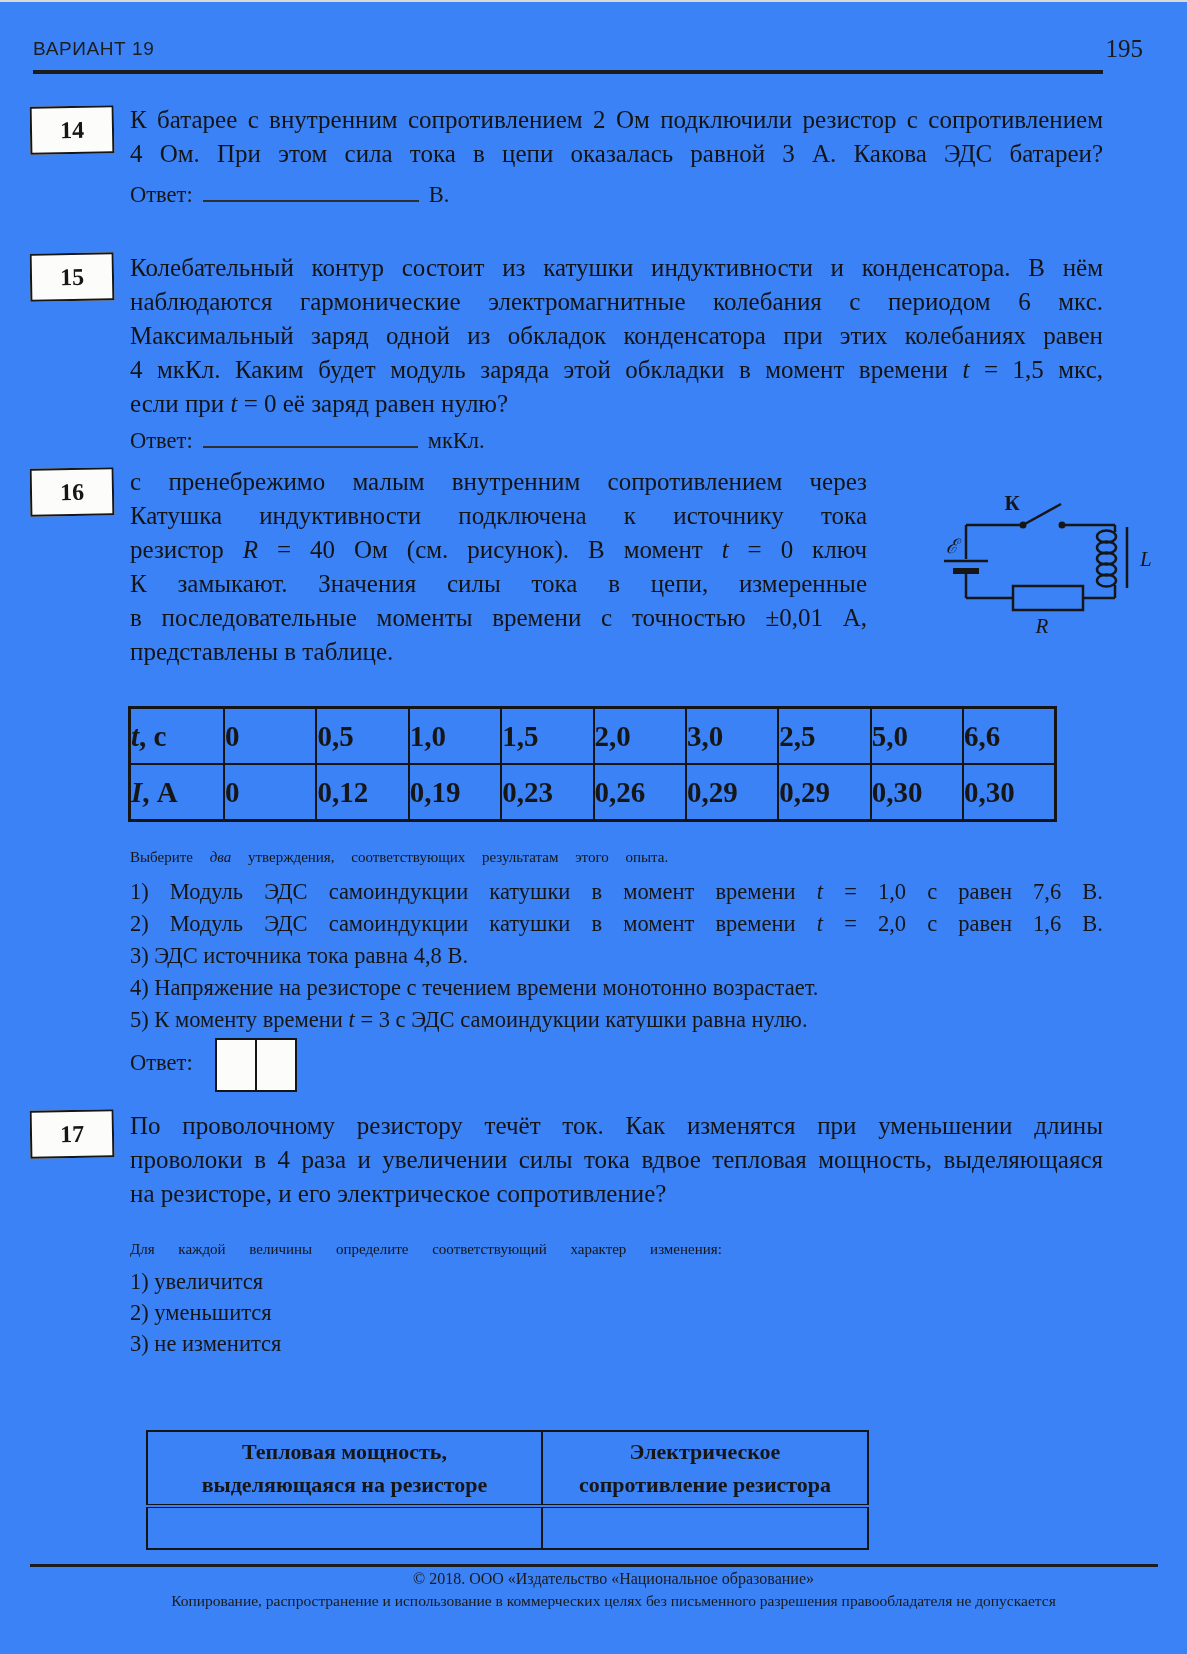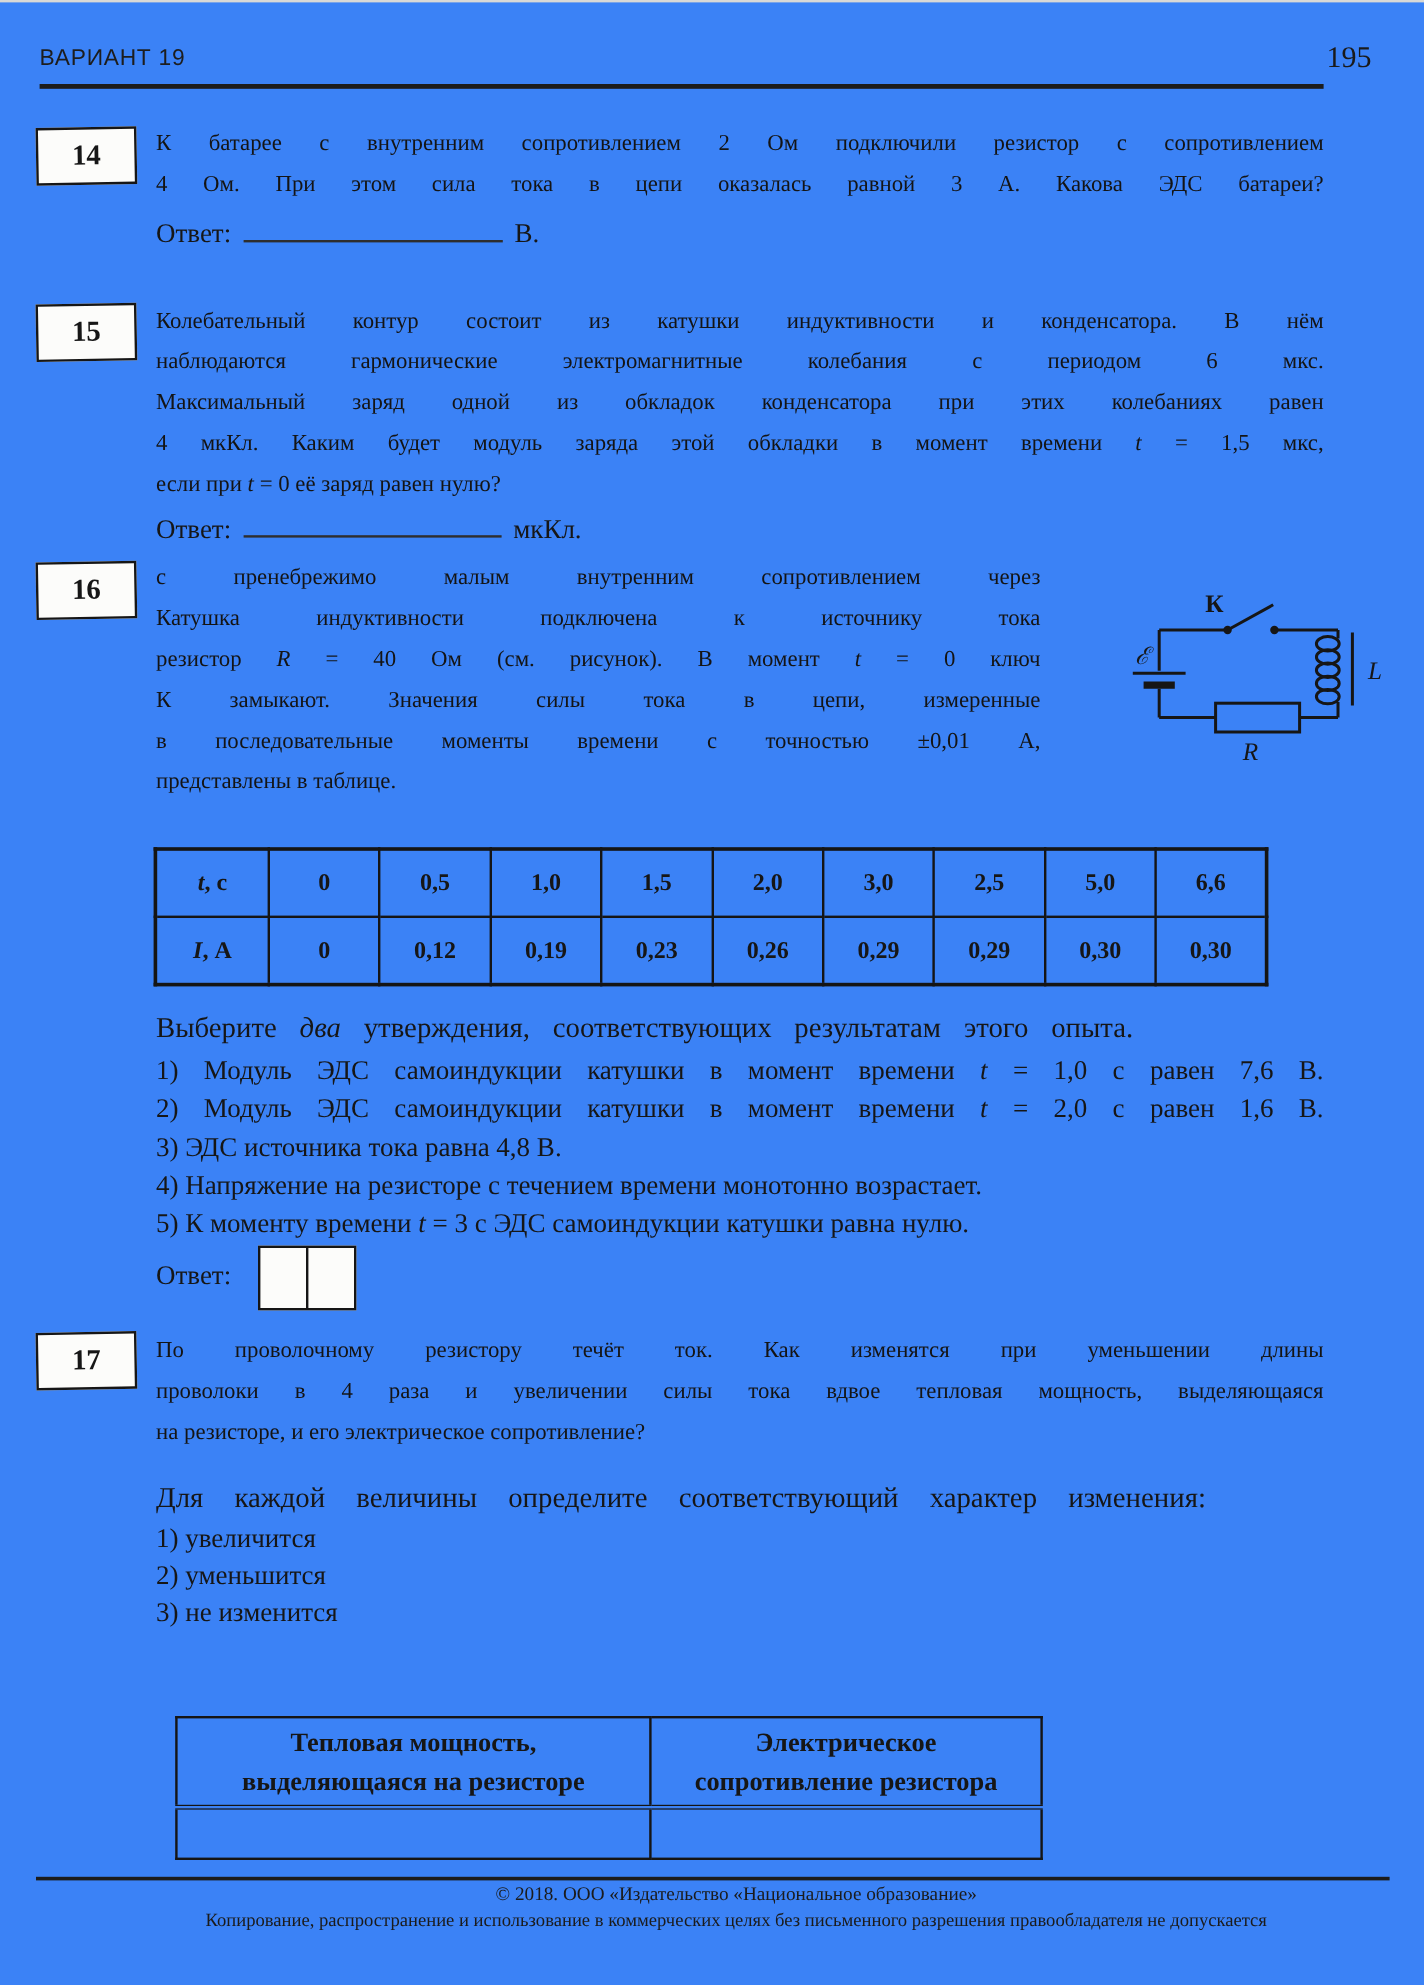--- a/index.html
+++ b/index.html
@@ -17,33 +17,33 @@
   .rule{background:#1c1c1c;}
   .hdr-rule{left:33px;top:68px;width:1070px;height:3.5px;}
   .ftr-rule{left:30px;top:1562px;width:1128px;height:3px;}
   
   .qbox{
     position:absolute;left:30px;width:80px;height:44px;
     border:2.5px solid #161616;display:flex;align-items:center;justify-content:center;
     font-weight:bold;font-size:24px;transform:rotate(-1deg);background:#fcfcfa;
   }
   
-  .para{font-size:19px;line-height:34px;color:#141414;}
+  .para{font-size:25px;line-height:34px;color:#141414;}
   .pline{text-align:justify;text-align-last:justify;height:34px;overflow:visible;}
   .pline.last{text-align-last:left;}
   .r-i{font-style:italic;}
   .r-u{text-decoration:underline;text-underline-offset:3px;}
   
   .ansrow{position:absolute;font-size:22.5px;line-height:34px;white-space:nowrap;}
   .blank{display:inline-block;border-bottom:2.2px solid #2e2e2e;height:24px;margin:0 10px;vertical-align:baseline;}
   
   .t16{position:absolute;left:128px;top:704px;border-collapse:collapse;table-layout:fixed;width:929px;border:3px solid #151515;}
-  .t16 td{border:2px solid #151515;height:54px;text-align:center;vertical-align:middle;font-size:20px;font-weight:bold;padding:0;}
+  .t16 td{border:2px solid #151515;height:54px;vertical-align:middle;font-size:29px;font-weight:bold;padding:0;}
   .t16 td.hcol{width:92px;}
-  .choose,.instr{font-size:24px;line-height:34px;}
+  .choose,.instr{font-size:15px;line-height:34px;}
   .choose{word-spacing:13px;}
   .instr{word-spacing:20px;}
   .opt{font-size:22.5px;line-height:32px;text-align:justify;text-align-last:left;}
   .opt.stretch{text-align-last:justify;}
   .opt17{font-size:22.5px;line-height:31px;}
   
   .cells{position:absolute;display:flex;border:2.5px solid #151515;width:78px;height:50px;background:#fcfcfa;}
   .cell{flex:1;}
   .cell + .cell{border-left:2px solid #151515;}
   

